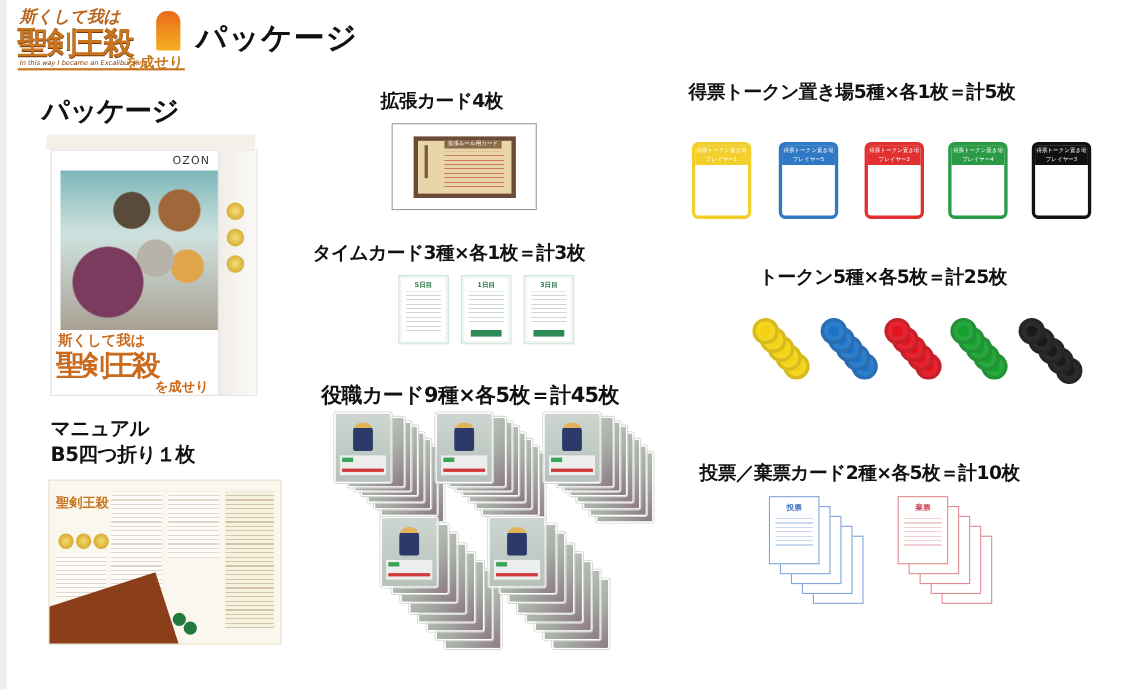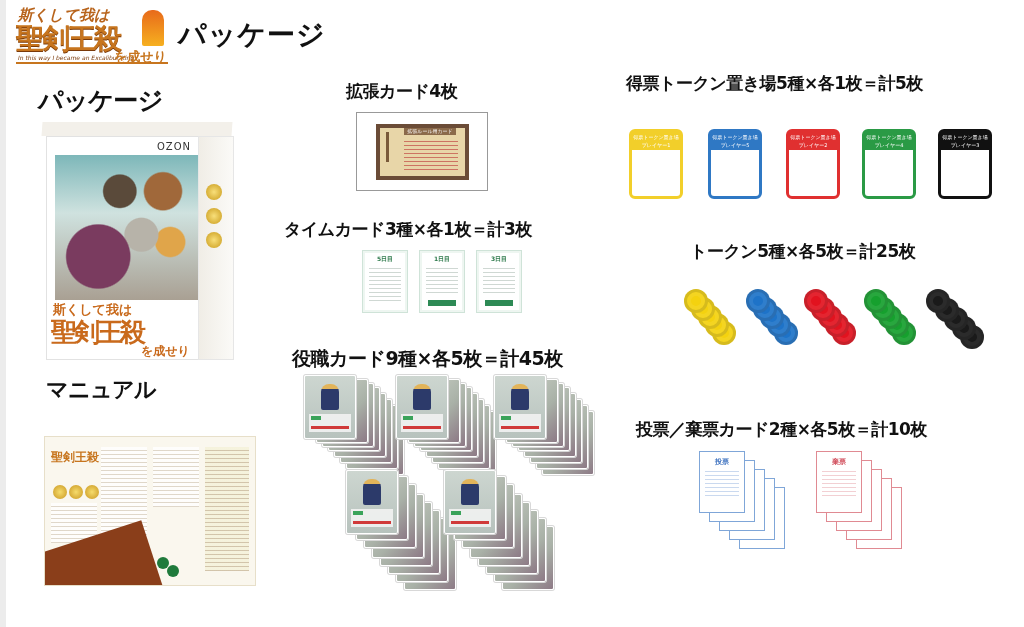--- a/index.html
+++ b/index.html
@@ -113,22 +113,23 @@
     <span class="btitle1">斯くして我は</span>
     <span class="btitle2">聖剣王殺</span>
     <span class="btitle3">を成せり</span>
   </div>
   <div class="side"></div>
   <div class="coin" style="top:62px;"></div>
   <div class="coin" style="top:86px;"></div>
   <div class="coin" style="top:110px;"></div>
 </div>
 
-<div class="abs label" style="left:46px;top:378px;font-size:22px;line-height:24px;">
+<div class="abs label" style="left:46px;top:378px;font-size:18px;line-height:24px;">
   <div>マニュアル</div>
+  <div>B5四つ折り１枚</div>
 </div>
 <div class="abs manual">
   <span class="mlogo">聖剣王殺</span>
   <div class="medal" style="left:8px;"></div>
   <div class="medal" style="left:24px;"></div>
   <div class="medal" style="left:40px;"></div>
   <div class="col" style="left:6px;top:66px;width:46px;height:40px;"></div>
   <div class="col" style="left:56px;width:46px;"></div>
   <div class="col" style="left:108px;width:46px;height:60px;"></div>
   <div class="col" style="left:160px;width:44px;background:repeating-linear-gradient(#f4f1d8 0 3px,#c9b89a 3px 4px);"></div>

